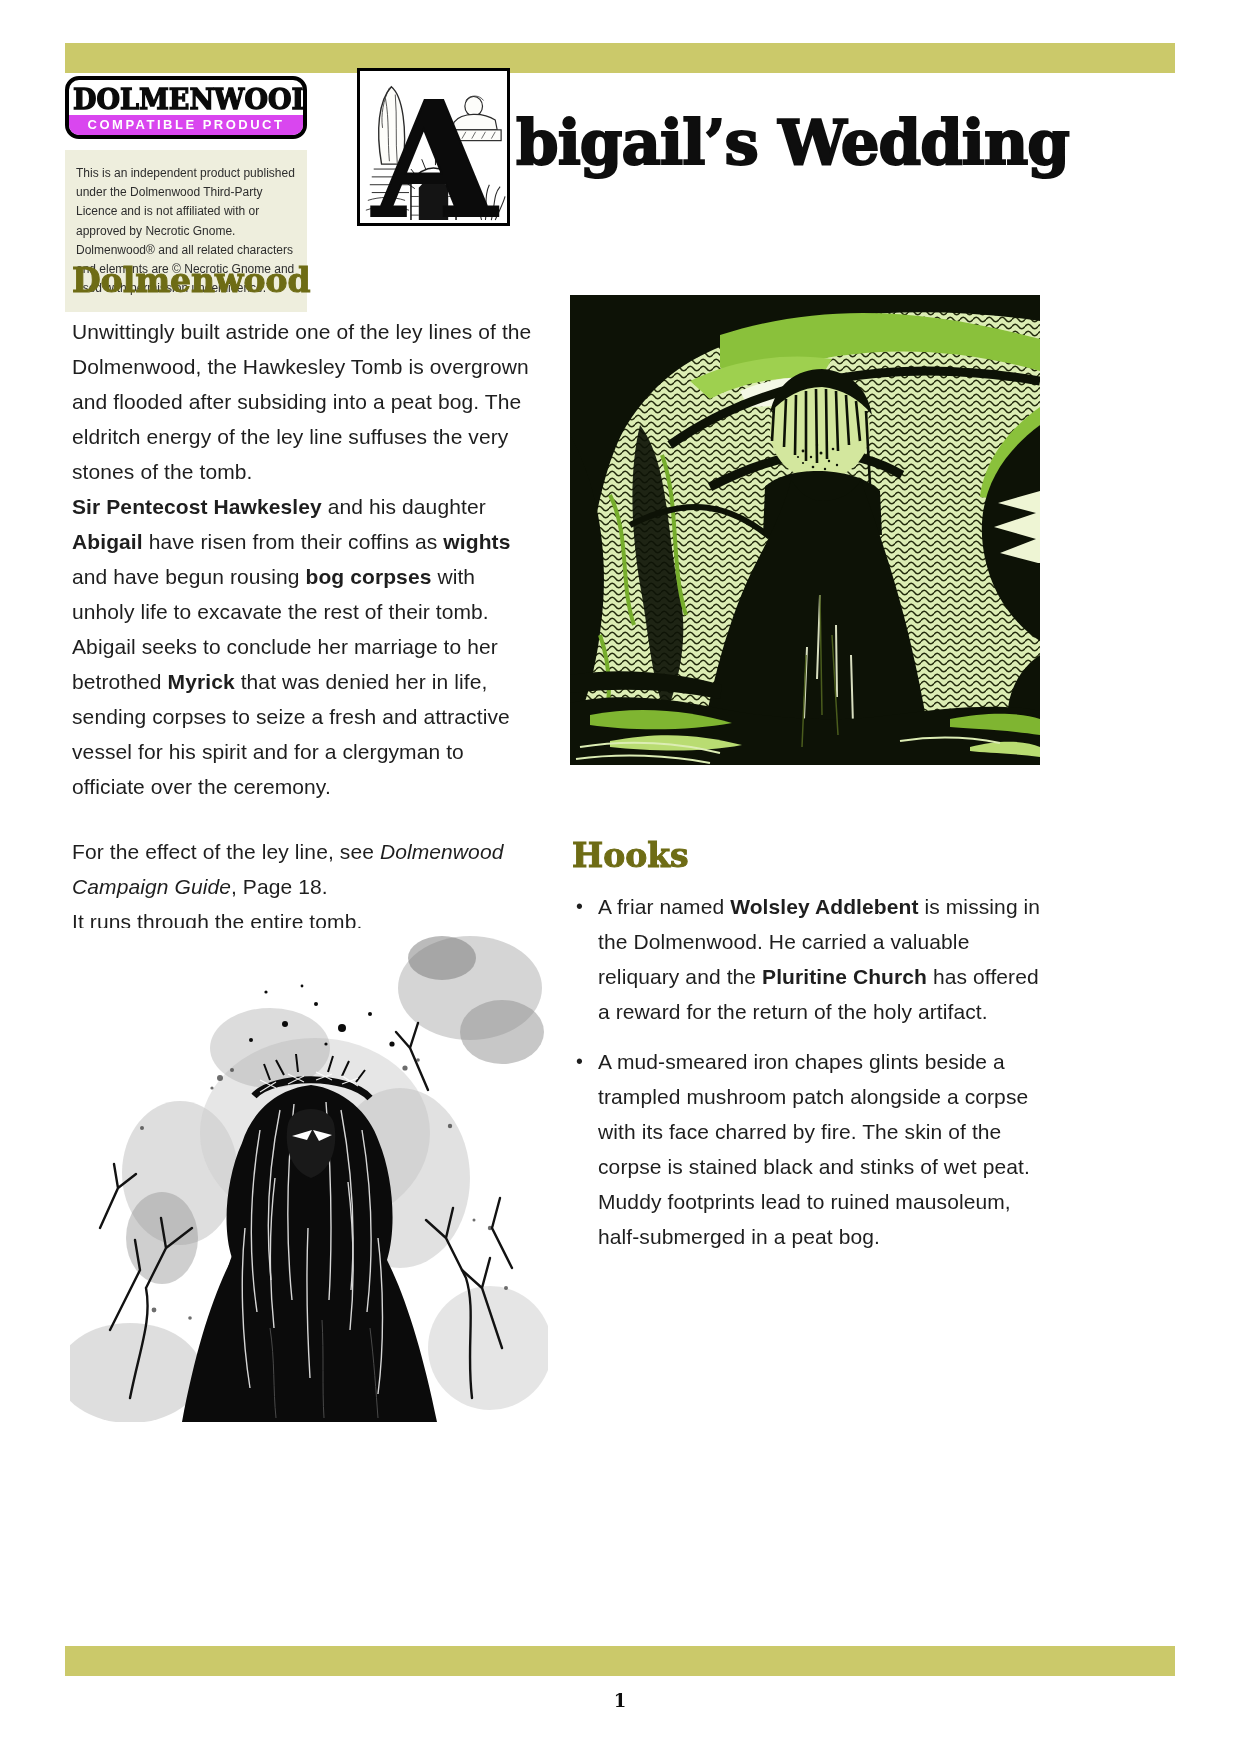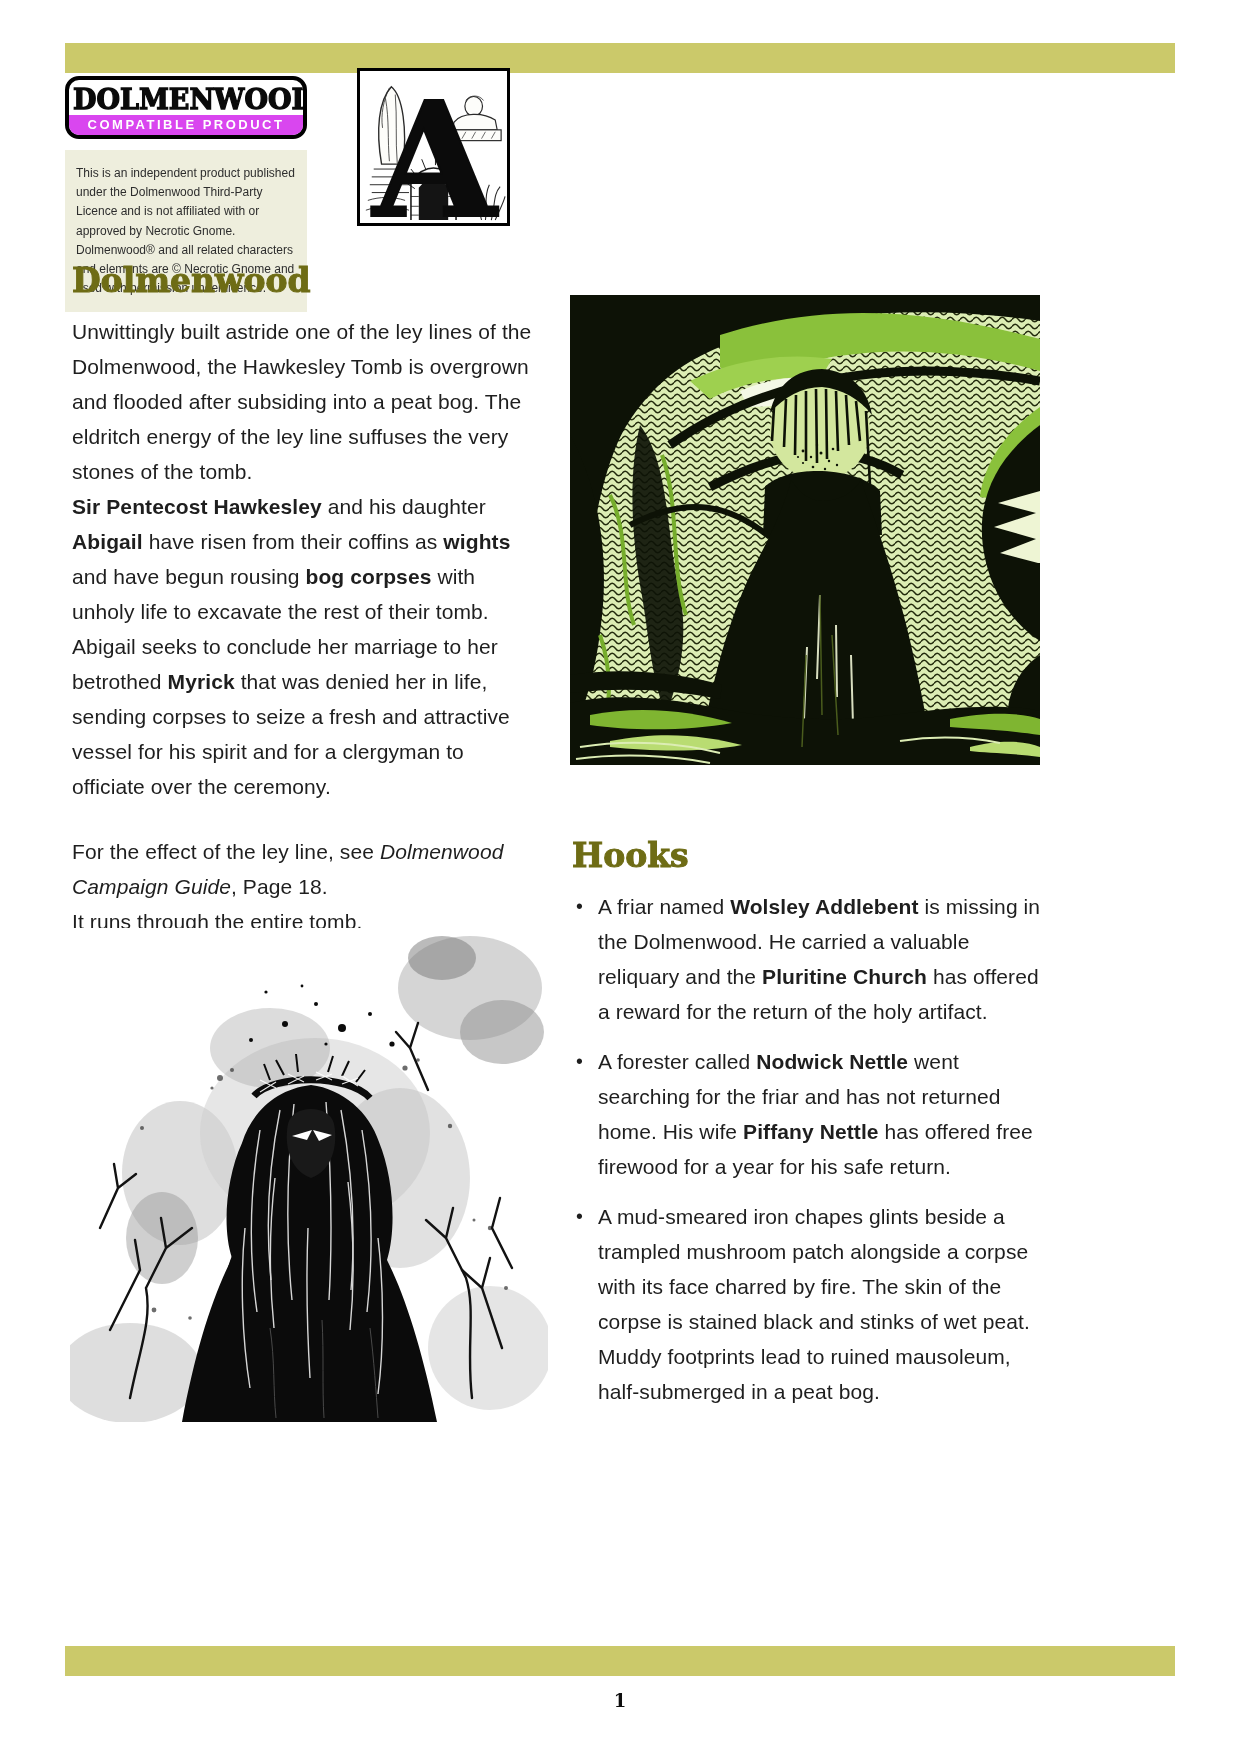--- a/index.html
+++ b/index.html
@@ -108,20 +108,21 @@
       <path d="M60,152 V119 Q75,100 90,119 V152 Z" fill="#141414"></path>
       <path d="M56,120 L47,114 M59,109 L52,100 M67,100 L63,90 M77,96 L77,86 M87,100 L92,90 M93,109 L101,101 M95,119 L104,114" stroke="#1a1a1a" stroke-width="1" fill="none"></path>
       <path d="M52,128 H60 M52,138 H60 M52,147 H60 M90,128 H98 M90,138 H98 M90,147 H98" stroke="#1a1a1a" stroke-width="0.8"></path>
 
       <path d="M128,152 C130,138 126,128 132,116 M134,152 C138,136 136,126 143,118 M124,152 C122,140 117,132 110,126 M138,152 C142,142 146,136 148,128" fill="none" stroke="#2a2a2a" stroke-width="1.1"></path>
 
       <text x="76" y="148" text-anchor="middle" font-family="DejaVu Serif, serif" font-weight="700" font-size="163" fill="#0b0b0b" stroke="#0b0b0b" stroke-width="2">A</text>
     </svg>
   </div>
 
+  <div class="page-title">bigail’s Wedding</div>
 
   <div class="col-left">
     <h2 class="section-heading">Dolmenwood</h2>
     <p class="bodytext"><span>Unwittingly built astride one of the ley lines of the Dolmenwood, the  Hawkesley Tomb is overgrown and flooded after subsiding into a peat bog. The eldritch energy of the ley line suffuses the very stones of the tomb.</span><br><span style="font-weight: 700;">Sir Pentecost Hawkesley</span><span> and his daughter </span><span style="font-weight: 700;">Abigail</span><span> have risen from their coffins as </span><span style="font-weight: 700;">wights</span><span> and have begun rousing </span><span style="font-weight: 700;">bog corpses</span><span> with unholy life to excavate the rest of their tomb. Abigail seeks to conclude her marriage to her betrothed </span><span style="font-weight: 700;">Myrick</span><span> that was denied her in life, sending corpses to seize a fresh and attractive vessel for his spirit and for a clergyman to officiate over the ceremony.</span></p>
     <p class="bodytext para2"><span>For the effect of the ley line, see </span><span style="font-style: italic;">Dolmenwood Campaign Guide</span><span>, Page 18.</span><br><span>It runs through the entire tomb.</span></p>
   </div>
 
   <div class="green-illo">
     <svg viewBox="0 0 470 470">
       <defs>
@@ -178,21 +179,20 @@
       <path d="M400,452 C430,444 456,446 470,452 L470,462 C440,458 415,458 400,456 Z" fill="#b9dc72"></path>
       <path d="M10,452 C60,444 110,448 150,458 M6,464 C50,458 100,460 140,468 M330,446 C370,440 400,442 430,448" fill="none" stroke="#dcedb4" stroke-width="2"></path>
       <path d="M250,300 L252,420 M262,340 L268,440 M236,360 L232,452" stroke="#4a5c1d" stroke-width="1.5" fill="none"></path>
     </svg>
   </div>
 
   <div class="col-right-text">
     <h2 class="section-heading">Hooks</h2>
     <ul class="hooks-list bodytext">
       <li><span>A friar named </span><span style="font-weight: 700;">Wolsley Addlebent</span><span> is missing in the Dolmenwood. He carried a valuable reliquary and the </span><span style="font-weight: 700;">Pluritine Church</span><span> has offered a reward for the return of the holy artifact.</span></li>
-      <li><span>A forester called </span><span style="font-weight: 700;">Nodwick Nettle</span><span> went searching for the friar and has not returned home. His wife </span><span style="font-weight: 700;">Piffany Nettle</span><span> has offered free firewood for a year for his safe return.</span></li>
       <li><span>A mud-smeared iron chapes glints beside a trampled mushroom patch alongside a corpse with its face charred by fire. The skin of the corpse is stained black and stinks of wet peat. Muddy footprints lead to ruined mausoleum, half-submerged in a peat bog.</span></li>
     </ul>
   </div>
 
   <div class="bw-illo">
     <svg viewBox="0 0 478 494">
       <rect width="478" height="494" fill="#ffffff"></rect>
 
       <ellipse cx="400" cy="60" rx="72" ry="52" fill="#b9b9b9" opacity="0.6"></ellipse>
       <ellipse cx="432" cy="104" rx="42" ry="32" fill="#8f8f8f" opacity="0.5"></ellipse>

